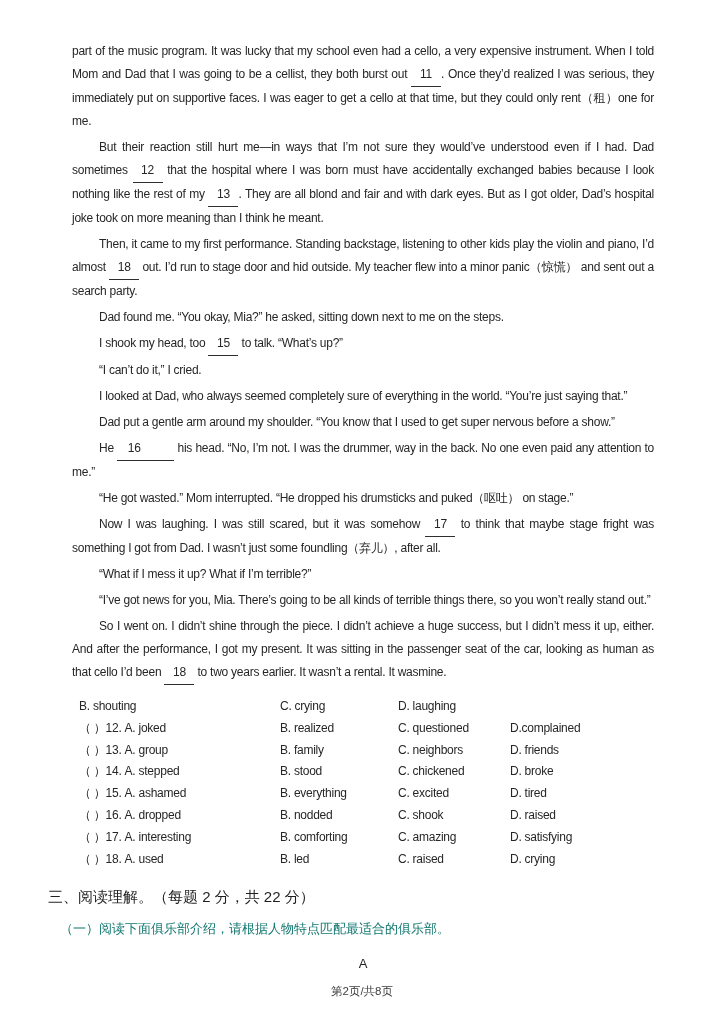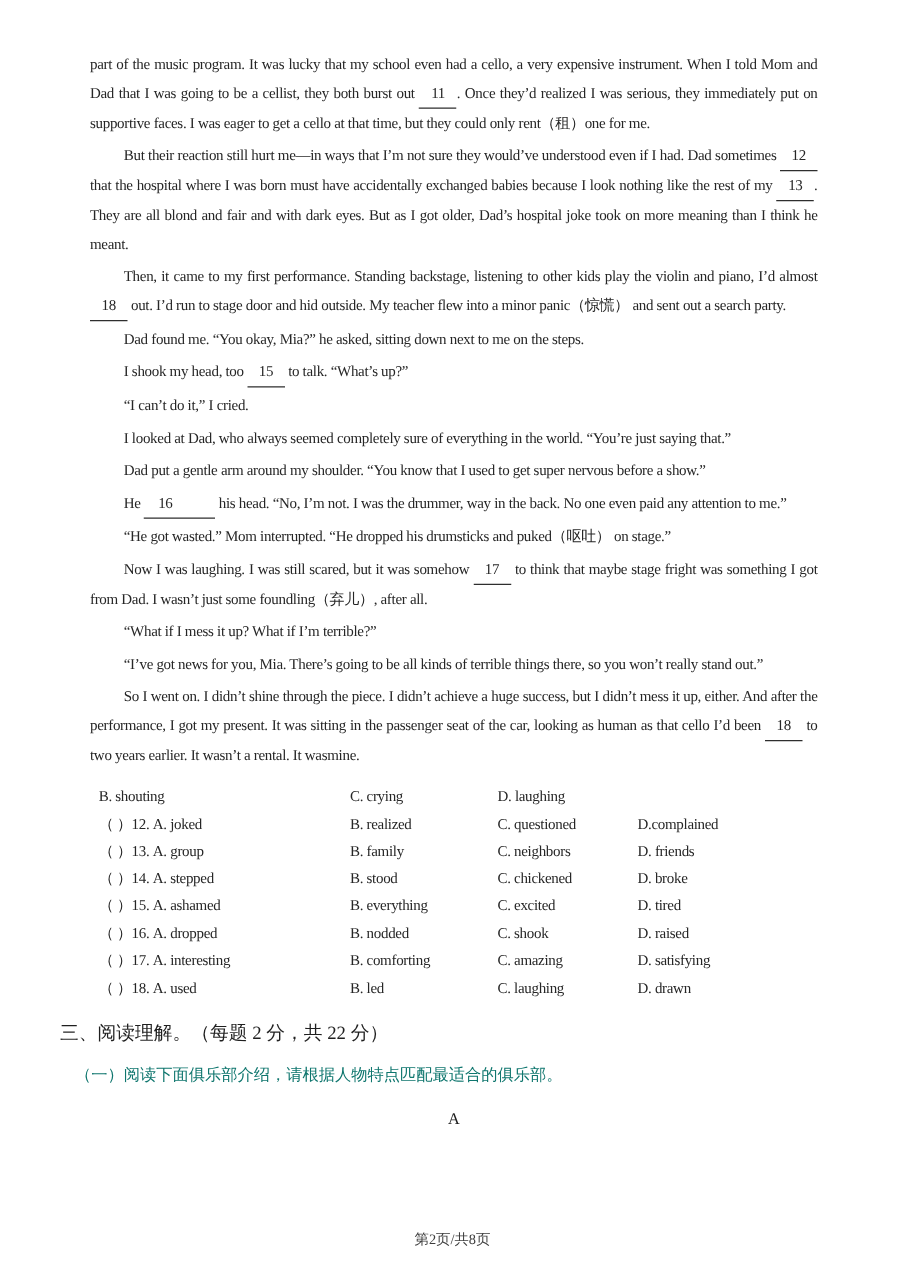--- a/index.html
+++ b/index.html
@@ -1,21 +1,21 @@
 <!DOCTYPE html>
 <html><head>
 <meta charset="utf-8">
 <style>
   html, body { margin: 0; padding: 0; background: #ffffff; }
   .page {
     position: relative;
     width: 724px;
     height: 1024px;
     background: #ffffff;
-    font-family: Liberation Serif, serif;
+    font-family: Liberation Sans, sans-serif;
     color: #262626;
     overflow: hidden;
     box-sizing: border-box;
   }
   .content {
     padding: 40px 70px 0 72px;
     font-size: 12px;
     line-height: 23px;
     letter-spacing: -0.25px;
   }
@@ -134,22 +134,22 @@
         </div>
         <div class="opt-row">
           <span>（ ）17. A. interesting</span>
           <span>B. comforting</span>
           <span>C. amazing</span>
           <span>D. satisfying</span>
         </div>
         <div class="opt-row">
           <span>（ ）18. A. used</span>
           <span>B. led</span>
-          <span>C. laughing</span>
-          <span>D. drawn</span>
+          <span>C. raised</span>
+          <span>D. crying</span>
         </div>
       </div>
     <div class="sec-heading">三、阅读理解。（每题 2 分，共 22 分）</div>
     <div class="sec-sub">（一）阅读下面俱乐部介绍，请根据人物特点匹配最适合的俱乐部。</div>
     <div class="part-label">A</div>
   </div>
   <div class="footer">第2页/共8页</div>
 </div>
 
 </body></html>

